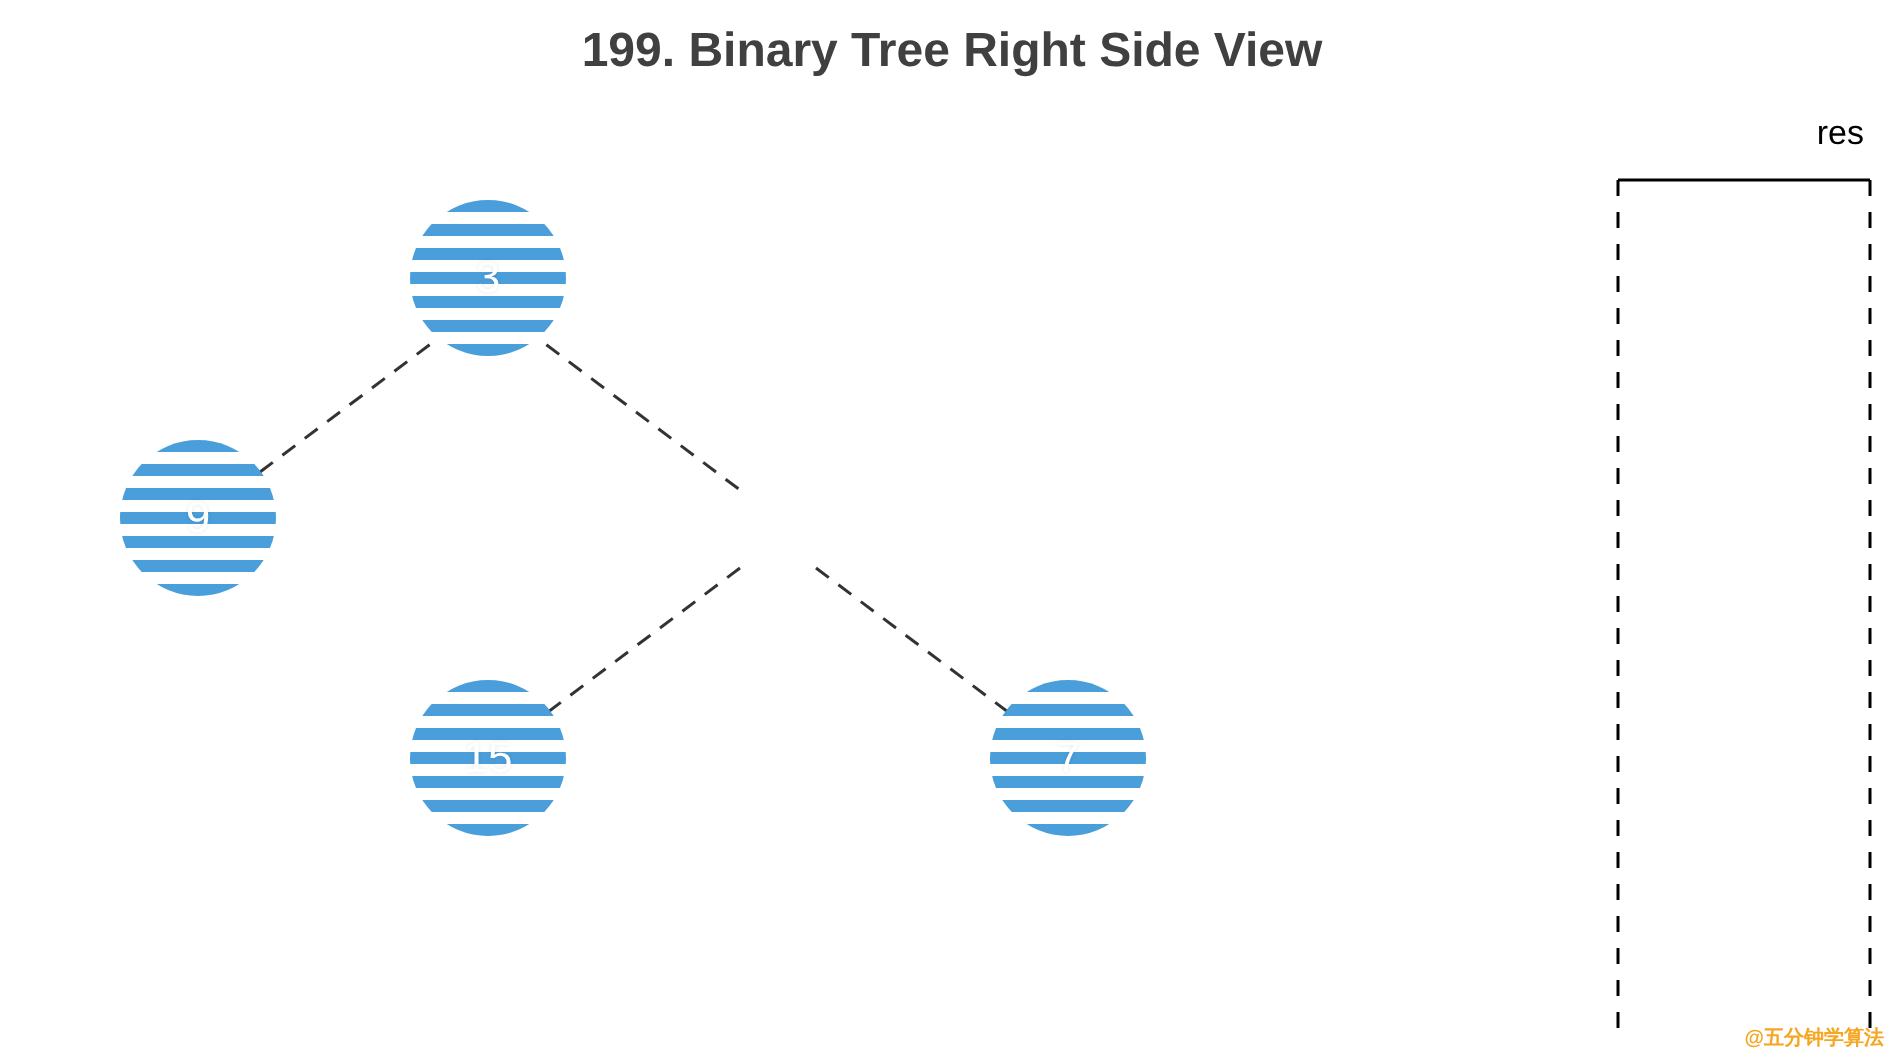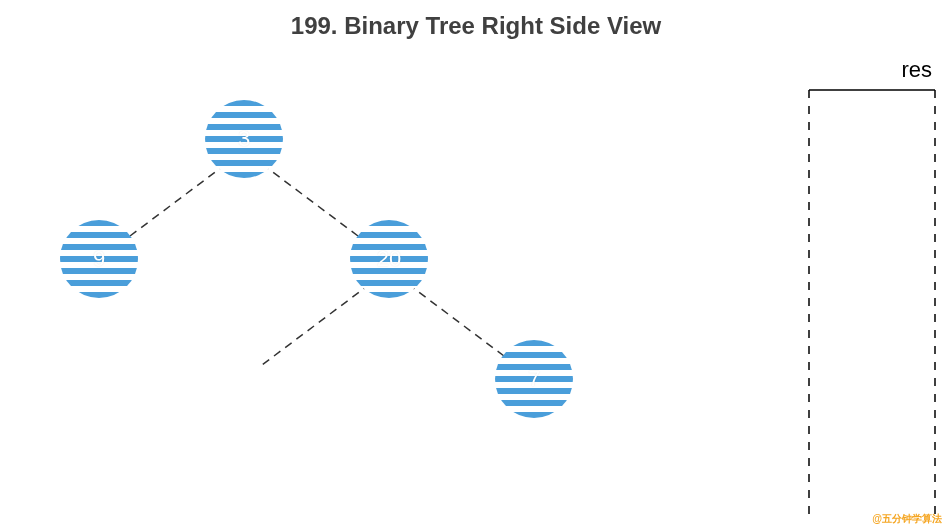--- a/index.html
+++ b/index.html
@@ -61,21 +61,21 @@
       position: absolute;
       stroke: #333333;
       stroke-width: 1.5;
       stroke-dasharray: 8 6;
       fill: none;
     }
     .res-label {
       position: absolute;
       top: 57px;
       right: 20px;
-      font-size: 22px;
+      font-size: 17px;
       color: #000000;
       font-family: Arial, sans-serif;
     }
     .res-box {
       position: absolute;
       top: 88px;
       right: 15px;
       width: 130px;
       height: 430px;
     }
@@ -117,23 +117,23 @@
   </svg>
 
   <div class="node" style="left:205px;top:100px;">
     <div class="node-stripes"></div>
     <span class="node-label">3</span>
   </div>
   <div class="node" style="left:60px;top:220px;">
     <div class="node-stripes"></div>
     <span class="node-label">9</span>
   </div>
-  <div class="node" style="left:350px;top:220px;">
+  <div class="node" style="left:205px;top:340px;">
     <div class="node-stripes"></div>
-    <span class="node-label">20</span>
+    <span class="node-label">15</span>
   </div>
   <div class="node" style="left:495px;top:340px;">
     <div class="node-stripes"></div>
     <span class="node-label">7</span>
   </div>
 </div>
 
 <div class="res-label">res</div>
 <div class="res-box">
   <svg viewBox="0 0 130 430">

